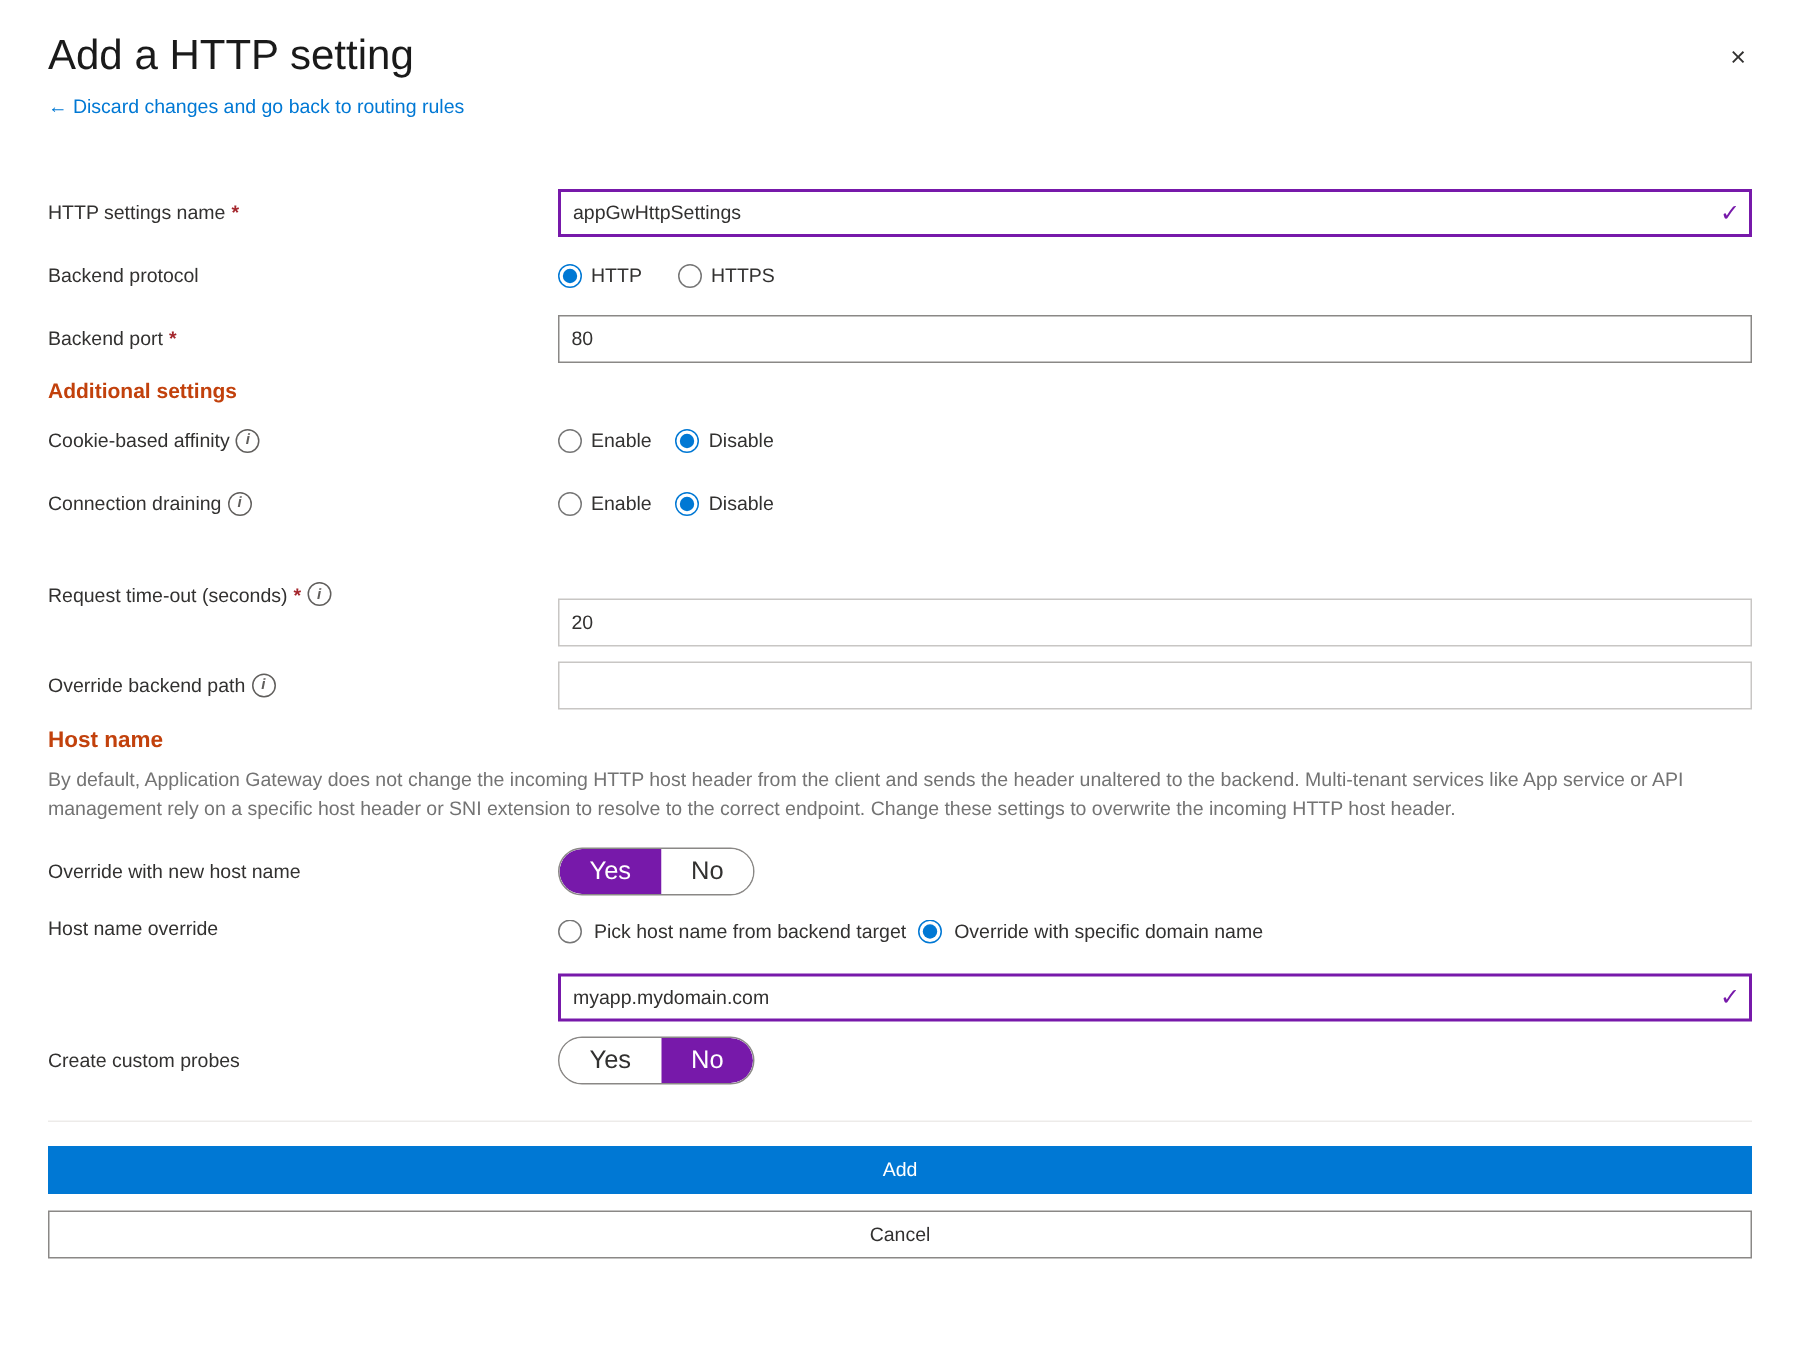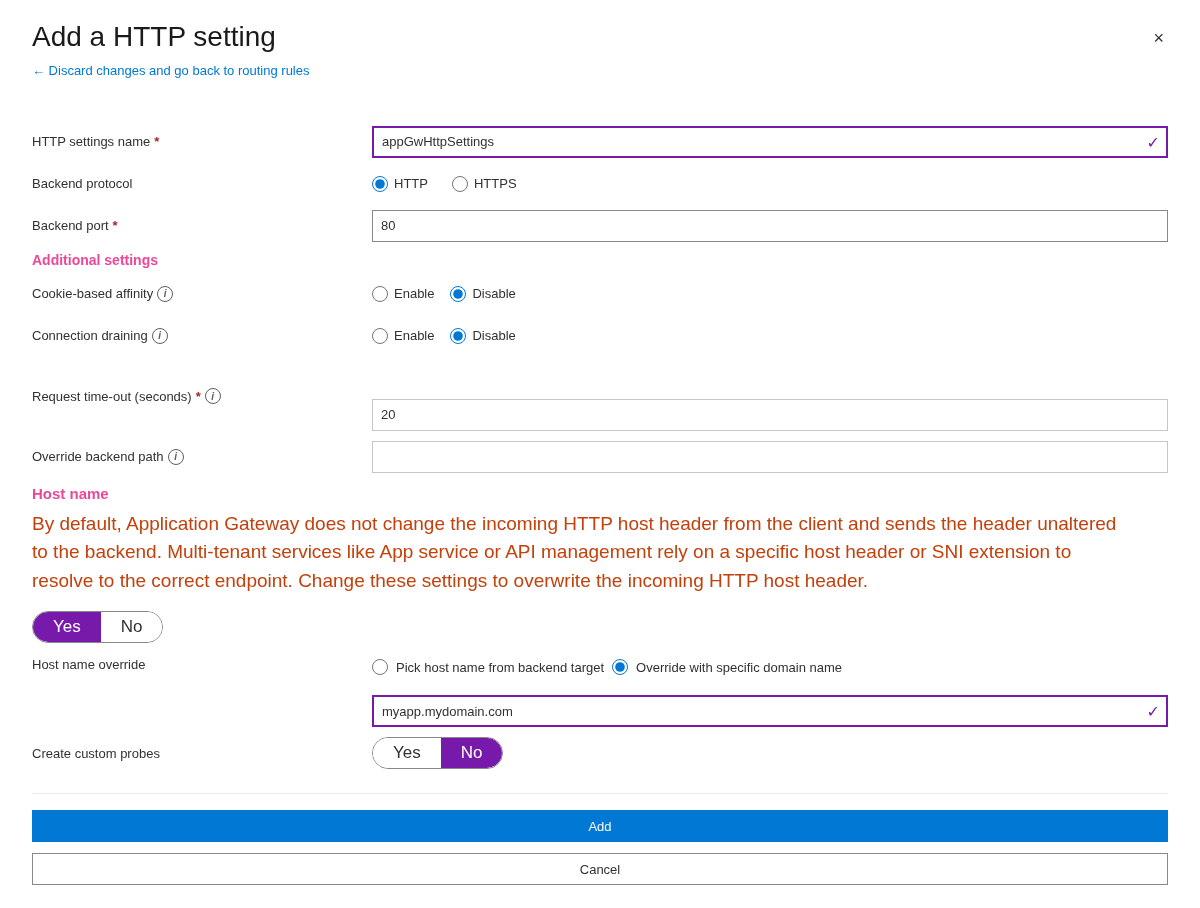--- a/index.html
+++ b/index.html
@@ -94,21 +94,21 @@
       position: absolute;
       right: 8px;
       top: 50%;
       transform: translateY(-50%);
       color: #7719aa;
       font-size: 16px;
     }
     .section-heading {
       font-size: 14px;
       font-weight: 700;
-      color: #ec4899;
+      color: #c2410c;
       margin-bottom: 10px;
       margin-top: 4px;
     }
     .radio-group {
       display: flex;
       align-items: center;
       gap: 16px;
     }
     .radio-item {
       display: flex;
@@ -165,22 +165,22 @@
     .toggle-btn.active-no {
       background: #7719aa;
       color: #fff;
       border-radius: 0 20px 20px 0;
     }
     .toggle-btn.inactive {
       background: #fff;
       color: #323130;
     }
     .description-text {
-      font-size: 19px;
-      color: #c2410c;
+      font-size: 13px;
+      color: #737373;
       line-height: 1.5;
       margin-bottom: 16px;
       max-width: 1100px;
     }
     .footer-divider {
       border: none;
       border-top: 1px solid #edebe9;
       margin: 24px 0 16px 0;
     }
     .footer-buttons {
@@ -337,20 +337,21 @@
     <div class="form-control-area">
       <input type="text" class="text-input" value="" style="border-color: rgb(200, 198, 196);">
     </div>
   </div>
 
   <div class="host-name-section">
     <div class="host-name-title section-heading" style="margin-top: 12px; margin-bottom: 8px;">Host name</div>
     <p class="description-text">By default, Application Gateway does not change the incoming HTTP host header from the client and sends the header unaltered to the backend. Multi-tenant services like App service or API management rely on a specific host header or SNI extension to resolve to the correct endpoint. Change these settings to overwrite the incoming HTTP host header.</p>
 
     <div class="form-row">
+      <div class="form-label">Override with new host name</div>
       <div class="form-control-area">
         <div class="toggle-group">
           <button class="toggle-btn active-yes">Yes</button>
           <button class="toggle-btn inactive">No</button>
         </div>
       </div>
     </div>
 
     <div class="form-row" style="align-items: flex-start; margin-top: 4px;">
       <div class="form-label" style="padding-top: 4px;">Host name override</div>

